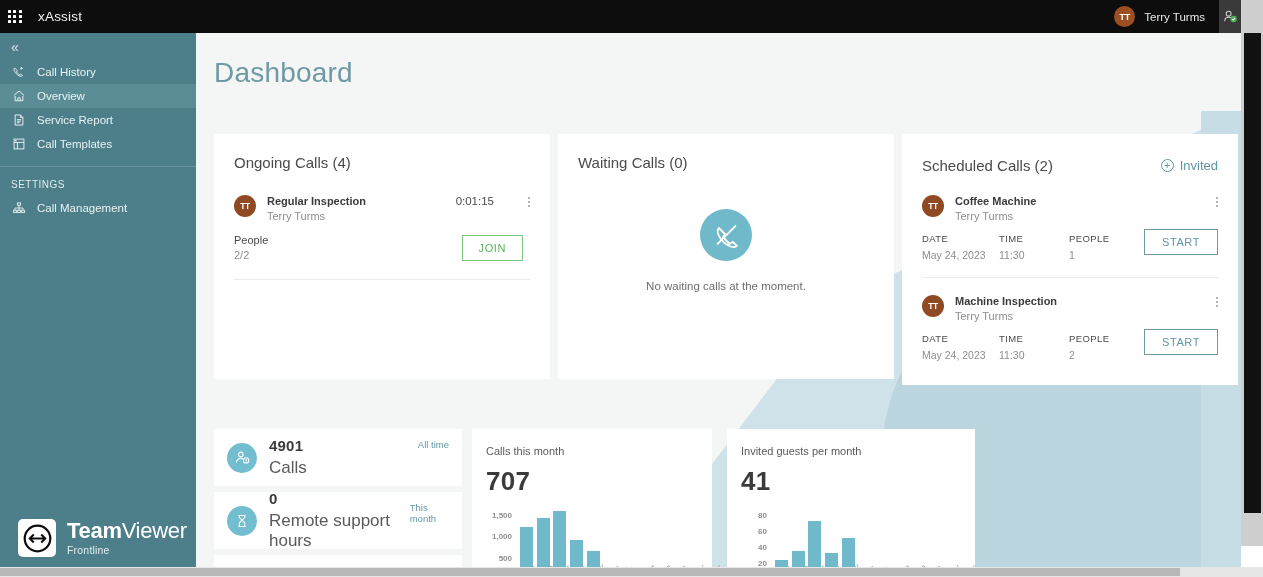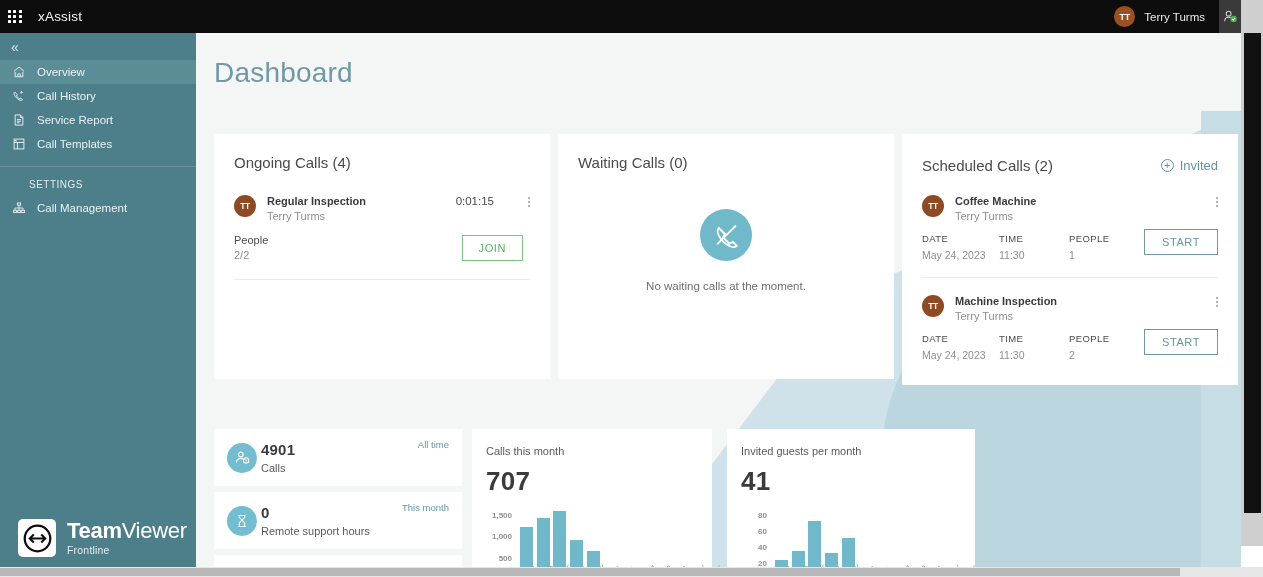--- a/index.html
+++ b/index.html
@@ -39,21 +39,21 @@
   .nav { margin-top: 0; }
   .nav-item {
     height:24px; display:flex; align-items:center; padding-left:11px; font-size:11.5px;
     color:#eaf2f3; cursor:pointer;
   }
   .nav-item.active { background:#5b8d97; }
   .nav-icon { width:15px; height:15px; display:flex; align-items:center; justify-content:center;
     margin-right:11px; flex:0 0 15px; }
   .nav-icon svg { display:block; }
   .nav-sep { height:1px; background:rgba(255,255,255,.16); margin:10px 0 0 0; }
-  .nav-section { font-size:10px; letter-spacing:.5px; color:#e2eced; padding:12px 0 6px 11px;margin-left:18px; }
+  .nav-section { font-size:10px; letter-spacing:.5px; color:#e2eced; padding:12px 0 6px 11px; }
 
   .tv-logo { position:absolute; left:18px; bottom:20px; display:flex; align-items:center; }
   .tv-mark { width:38px; height:38px; background:#fff; border-radius:5px;
     display:flex; align-items:center; justify-content:center; }
   .tv-txt { margin-left:11px; line-height:1; }
   .tv-name { font-size:22px; color:#fff; letter-spacing:-.3px; }
   .tv-name b { font-weight:bold; }
   .tv-name span { font-weight:normal; }
   .tv-sub { font-size:10.5px; color:#e2eef0; margin-top:3px; letter-spacing:.2px; }
 
@@ -118,23 +118,23 @@
   .meta-h { font-size:9.5px; color:#4a4a4a; letter-spacing:.4px; }
   .meta-v { font-size:10.5px; color:#8e8e8e; margin-top:5px; }
   .start-btn { border:1px solid #6f9aa5; color:#5f97a4; background:#fff; font-size:11px;
     padding:6px 17px; letter-spacing:.6px; cursor:pointer; font-family:inherit; }
 
   
   .stat-card { background:#fff; position:absolute; left:18px; width:248px; height:57px; z-index:3;
     display:flex; align-items:center; padding:0 13px; }
   .stat-ic { width:30px; height:30px; border-radius:50%; background:#73bdd1;
     display:flex; align-items:center; justify-content:center; flex:0 0 30px; }
-  .stat-body { margin-left:4px; }
+  .stat-body { margin-left:12px; }
   .stat-num { font-size:15px; color:#3b3b3b; font-weight:bold; letter-spacing:.2px; }
-  .stat-lbl { font-size:11px; color:#5a5a5a; margin-top:4px; }
+  .stat-lbl { font-size:17px; color:#5a5a5a; margin-top:4px; }
   .stat-tag { margin-left:auto; align-self:flex-start; margin-top:10px; font-size:9.5px; color:#5f97a4; }
 
   #chart1 { left:276px; top:396px; width:240px; height:181px; background:#fff; position:absolute; z-index:3; }
   #chart2 { left:531px; top:396px; width:248px; height:181px; background:#fff; position:absolute; z-index:3; }
   .chart-title { font-size:11px; color:#5a5a5a; padding:16px 0 0 14px; }
   .chart-big  { font-size:26px; color:#3b3b3b; font-weight:bold; padding:9px 0 0 14px; letter-spacing:.3px; }
 
   .plot { position:relative; margin:10px 0 0 14px; height:78px; }
   .yaxis { position:absolute; left:0; top:8px; width:30px; height:64px;font-weight:bold; }
   .ytick { position:absolute; right:4px; font-size:8px; color:#8e8e8e; transform:translateY(-50%); white-space:nowrap; }
@@ -183,40 +183,40 @@
       </div>
     </div>
   </div>
 
   <div class="sidebar">
     <div class="collapse-row">
       <span class="chev">«</span>
     </div>
 
     <div class="nav">
+      <div class="nav-item">
+        <span class="nav-icon">
+          <svg width="14" height="14" viewBox="0 0 16 16" fill="none" stroke="#e8f0f2" stroke-width="1.1">
+            <path d="M3 3.4c-.9.9-.9 2.1 0 3.9 1 2 3 4 5 5 1.8.9 3 .9 3.9 0l-2-2-1.6.9-3.2-3.2.9-1.6z"></path>
+            <path d="M10.2 2.2l1.6 1.6-1.6 1.6"></path>
+              <path d="M11.8 3.8h-2.4"></path>
+          </svg>
+        </span>
+        <span>Call History</span>
+      </div>
+
       <div class="nav-item active">
         <span class="nav-icon">
           <svg width="14" height="14" viewBox="0 0 16 16" fill="none" stroke="#e8f0f2" stroke-width="1.1">
             <path d="M2.2 7.2L8 2.4l5.8 4.8"></path>
               <path d="M3.6 7.9v5.5h8.8V7.9"></path>
               <path d="M6.6 13.4v-3.2h2.8v3.2"></path>
           </svg>
         </span>
         <span>Overview</span>
-      </div>
-
-      <div class="nav-item">
-        <span class="nav-icon">
-          <svg width="14" height="14" viewBox="0 0 16 16" fill="none" stroke="#e8f0f2" stroke-width="1.1">
-            <path d="M3 3.4c-.9.9-.9 2.1 0 3.9 1 2 3 4 5 5 1.8.9 3 .9 3.9 0l-2-2-1.6.9-3.2-3.2.9-1.6z"></path>
-            <path d="M10.2 2.2l1.6 1.6-1.6 1.6"></path>
-              <path d="M11.8 3.8h-2.4"></path>
-          </svg>
-        </span>
-        <span>Call History</span>
       </div>
 
       <div class="nav-item">
         <span class="nav-icon">
           <svg width="14" height="14" viewBox="0 0 16 16" fill="none" stroke="#e8f0f2" stroke-width="1.1">
             <path d="M3.6 2.2h6l2.8 2.8v8.8H3.6z"></path>
               <path d="M9.6 2.2V5h2.8"></path>
             <path d="M5.6 7.6h4.6M5.6 9.4h4.6M5.6 11.2h3"></path>
           </svg>
         </span>

